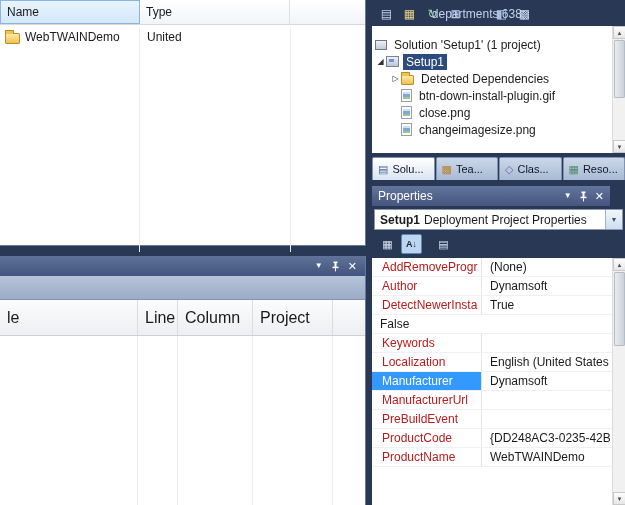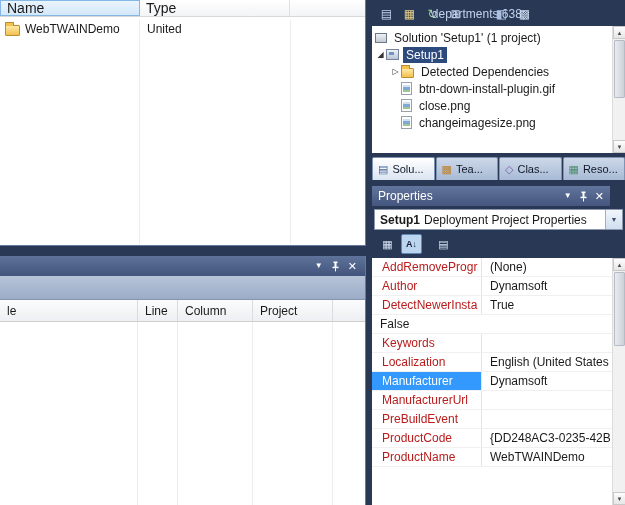--- a/index.html
+++ b/index.html
@@ -3,21 +3,21 @@
 <meta charset="utf-8">
 <style>
   *{margin:0;padding:0;box-sizing:border-box}
   html,body{background:#293955}
   .screen{position:relative;width:625px;height:505px;background:#293955;overflow:hidden;
           font-family:"Liberation Sans",sans-serif;color:#1a1a1a}
   .abs{position:absolute}
 
   
   .file-panel{left:0;top:0;width:366px;height:246px;background:#fff;border-right:1px solid #64799c;border-bottom:1px solid #64799c}
-  .fp-header{display:flex;height:17px;background:linear-gradient(#ffffff,#f3f4f6);border-bottom:1px solid #d8d8d8;font-size:14px}
+  .fp-header{display:flex;height:25px;background:linear-gradient(#ffffff,#f3f4f6);border-bottom:1px solid #d8d8d8;font-size:12px}
   .fp-col{display:flex;align-items:center;padding-left:6px;border-right:1px solid #e0e0e0;white-space:nowrap;overflow:hidden}
   .fp-col.name{width:140px;background:linear-gradient(#eaf4fd,#d3e8f9);border:1px solid #84b6e6}
   .fp-col.type{width:150px}
   .fp-col.rest{flex:1;border-right:none}
   .fp-body{position:relative;height:calc(100% - 21px)}
   .vline{position:absolute;top:0;bottom:0;width:1px;background:#ececec}
   .fp-row{display:flex;align-items:center;height:18px;margin-top:3px;font-size:12px}
   .fp-cell-name{width:140px;display:flex;align-items:center;gap:5px;padding-left:5px;white-space:nowrap;overflow:hidden}
   .fp-cell-type{padding-left:7px}
 
@@ -25,37 +25,37 @@
                background:linear-gradient(#ffe9a6,#f2c14e);border:1px solid #b98f2e}
   .folder-icon::before{content:"";position:absolute;top:-4px;left:-1px;width:7px;height:3px;
                background:#f2c14e;border:1px solid #b98f2e;border-bottom:none;border-radius:1px 1px 0 0}
   .folder-icon.small{width:13px;height:10px}
 
   
   .bottom-panel{left:0;top:256px;width:366px;height:249px;background:#fff;border-right:1px solid #64799c}
   .bp-titlebar{height:20px;background:linear-gradient(#5f7299,#42547b);display:flex;align-items:center;
                justify-content:flex-end;gap:8px;padding-right:8px}
   .bp-strip{height:24px;background:linear-gradient(#b7c4d9,#9cacc7);border-bottom:1px solid #8694ad}
-  .bp-headers{display:flex;height:22px;font-size:12px;background:linear-gradient(#fbfcfd,#edeff2);border-bottom:1px solid #cfcfcf}
+  .bp-headers{display:flex;height:36px;font-size:16px;background:linear-gradient(#fbfcfd,#edeff2);border-bottom:1px solid #cfcfcf}
   .bp-col{display:flex;align-items:center;padding-left:7px;border-right:1px solid #dcdcdc;white-space:nowrap;overflow:hidden}
   .bp-col.c1{width:138px}.bp-col.c2{width:40px}.bp-col.c3{width:75px}.bp-col.c4{width:80px}
   .bp-col.cr{flex:1;border-right:none}
   .bp-body{position:relative;height:calc(100% - 66px)}
 
   
   .chev{font-size:8px;color:#fff;line-height:1}
   .close-x{font-size:11px;color:#fff;line-height:1}
   .pin-svg{display:block}
 
   
   .se-toolbar{left:372px;top:2px;width:253px;height:24px;display:flex;align-items:center;gap:4px;padding-left:5px}
   .tb-icon{width:19px;height:18px;display:flex;align-items:center;justify-content:center;font-size:12px;
            border-radius:2px;line-height:1}
   .se-tree{left:372px;top:26px;width:253px;height:127px;background:#fff}
-  .tree-inner{position:absolute;left:0;top:0;right:13px;bottom:0;padding-top:3px;overflow:hidden}
+  .tree-inner{position:absolute;left:0;top:0;right:13px;bottom:0;padding-top:10px;overflow:hidden}
   .tree-row{display:flex;align-items:center;height:17px;font-size:12px;white-space:nowrap}
   .expander{width:11px;flex:none;font-size:8px;color:#333;text-align:center;line-height:1}
   .tree-label{padding:1px 3px}
   .tree-label.selected{background:#2d4a7d;color:#fff}
   .ind0{padding-left:3px}.ind1{padding-left:3px}.ind2{padding-left:18px}.ind3{padding-left:29px}
   .tree-gap{width:4px;flex:none}
 
   .sol-icon{width:12px;height:10px;flex:none;border:1px solid #6d7685;background:linear-gradient(#eef1f5,#c3cbd6)}
   .proj-icon{position:relative;width:13px;height:11px;flex:none;border:1px solid #76839a;background:linear-gradient(#f0f3f8,#b9c4d4)}
   .proj-icon::after{content:"";position:absolute;left:2px;top:2px;width:5px;height:3px;background:#6f94c9}

